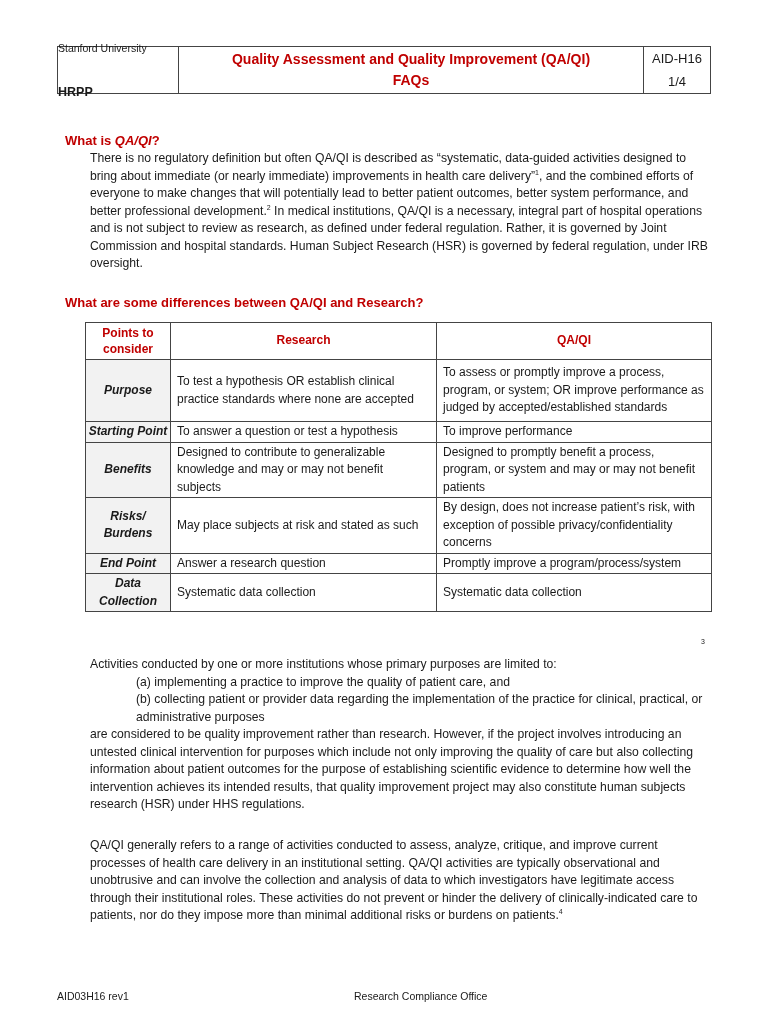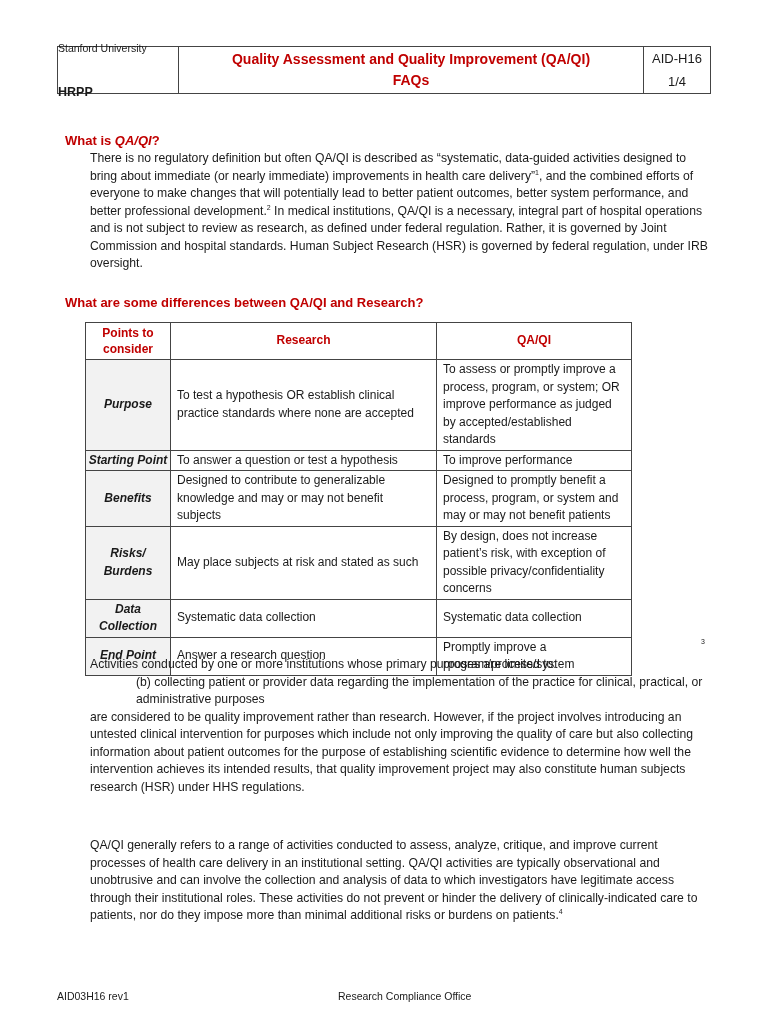--- a/index.html
+++ b/index.html
@@ -11,21 +11,21 @@
              align-items:flex-start; justify-content:center; font-size:10.5px; line-height:13px;gap:31px; }
   .hdr .c1 b { font-size:12.5px; }
   .hdr .c2 { flex:1; border-right:1px solid #444; display:flex; flex-direction:column;
              align-items:center; justify-content:center; color:#c00000; font-weight:bold;
              font-size:14px; line-height:21px; }
   .hdr .c3 { width:66px; display:flex; flex-direction:column; align-items:center;
              justify-content:space-around; font-size:13px; }
   h2 { position:absolute; margin:8px; color:#c00000; font-size:13px; font-weight:bold; }
   .para { position:absolute; font-size:12.2px; line-height:17.5px; margin:0; }
   sup { font-size:7px; line-height:0; }
-  table { position:absolute; left:85px; top:322px; width:547px; border-collapse:collapse;
+  table { position:absolute; left:85px; top:322px; width:627px; border-collapse:collapse;
           font-size:12px; }
   td, th { border:1px solid #444; padding:1px 6px; vertical-align:middle; line-height:17.5px; }
   th { color:#c00000; font-weight:bold; font-size:12px; height:34px; }
   td.lab { background:#f2f2f2; font-weight:bold; font-style:italic; text-align:center; padding:1px 2px; }
   th.lab { background:#fff; width:80px; line-height:16px; padding:0 2px; }
   .foot { position:absolute; top:990px; font-size:10.5px; }
   .foot a { color:#1f4fd1; text-decoration:underline; }
   .fn3 { position:absolute; left:701px; top:638px; font-size:7px; }
   .indent { padding-left:46px; display:block; }
 </style>
@@ -76,36 +76,37 @@
       <td class="lab">Benefits</td>
       <td>Designed to contribute to generalizable knowledge and may or may not benefit subjects</td>
       <td>Designed to promptly benefit a process, program, or system and may or may not benefit patients</td>
     </tr>
     <tr>
       <td class="lab">Risks/ Burdens</td>
       <td>May place subjects at risk and stated as such</td>
       <td>By design, does not increase patient’s risk, with exception of possible privacy/confidentiality concerns</td>
     </tr>
     <tr>
+      <td class="lab">End Point</td>
+      <td>Answer a research question</td>
+      <td>Promptly improve a program/process/system</td>
+    </tr>
+    <tr>
       <td class="lab">Data Collection</td>
       <td>Systematic data collection</td>
       <td>Systematic data collection</td>
-    </tr>
-    <tr>
-      <td class="lab">End Point</td>
-      <td>Answer a research question</td>
-      <td>Promptly improve a program/process/system</td>
     </tr>
   </tbody>
 </table>
 <span class="fn3">3</span>
 
 <div class="para" style="left:90px; top:656px; width:620px;">
   <span>Activities conducted by one or more institutions whose primary purposes are limited to:</span>
+  <span class="indent">(a) implementing a practice to improve the quality of patient care, and</span>
   <span class="indent">(b) collecting patient or provider data regarding the implementation of the practice for clinical, practical, or administrative purposes</span>
   <span>are considered to be quality improvement rather than research.  However, if the project involves introducing an untested clinical intervention for purposes which include not only improving the quality of care but also collecting information about patient outcomes for the purpose of establishing scientific evidence to determine how well the intervention achieves its intended results, that quality improvement project may also constitute human subjects research (HSR) under HHS regulations.</span>
 </div>
 
 <p class="para" style="left:90px; top:837px; width:620px;"><span>QA/QI generally refers to a range of activities conducted to assess, analyze, critique, and improve current processes of health care delivery in an institutional setting.  QA/QI activities are typically observational and unobtrusive and can involve the collection and analysis of data to which investigators have legitimate access through their institutional roles.  These activities do not prevent or hinder the delivery of clinically-indicated care to patients, nor do they impose more than minimal additional risks or burdens on patients.</span><sup>4</sup></p>
 
 <span class="foot" style="left:57px;">AID03H16   rev1</span>
-<span class="foot" style="left:338px;">Research Compliance Office</span>
+<span class="foot" style="left:354px;">Research Compliance Office</span>
 <span class="foot" style="left:692px;margin-top:41px;"><a href="#">top</a></span>
 
 </body></html>

